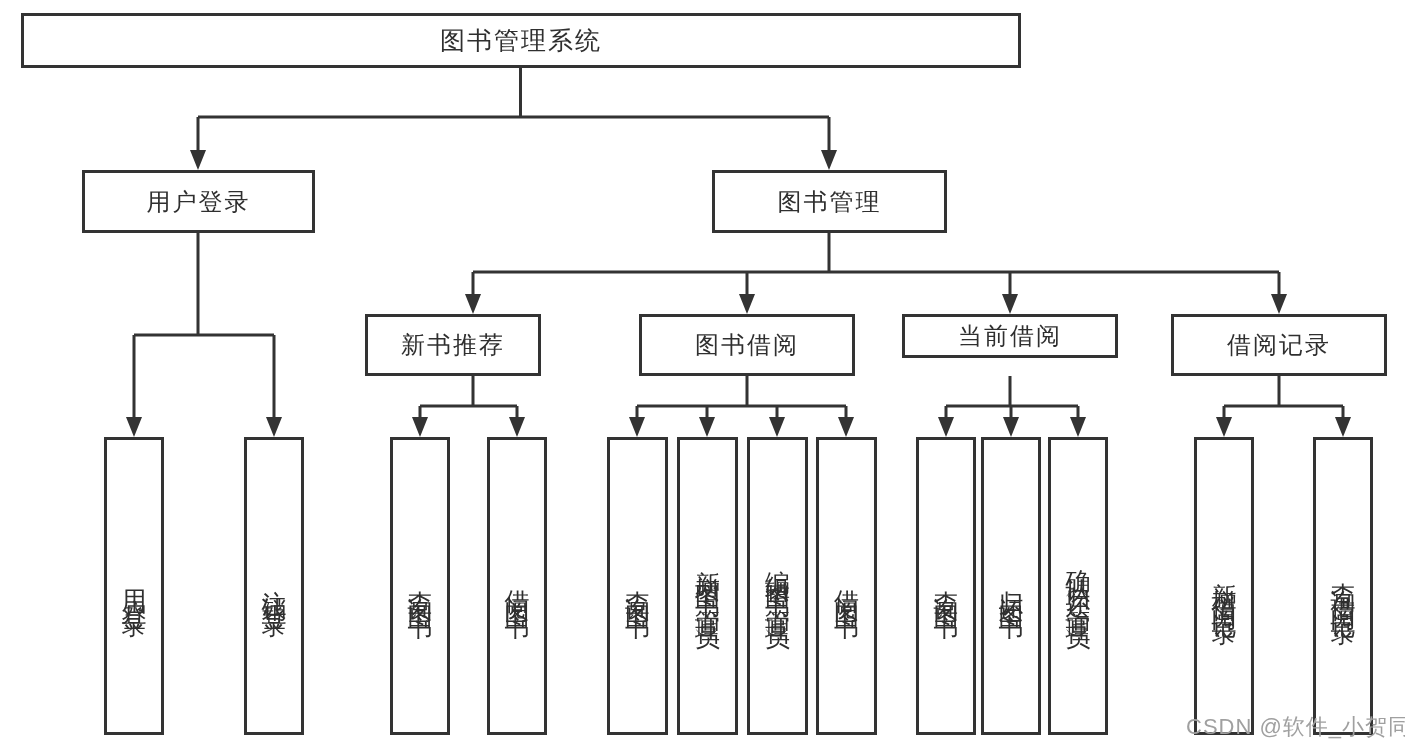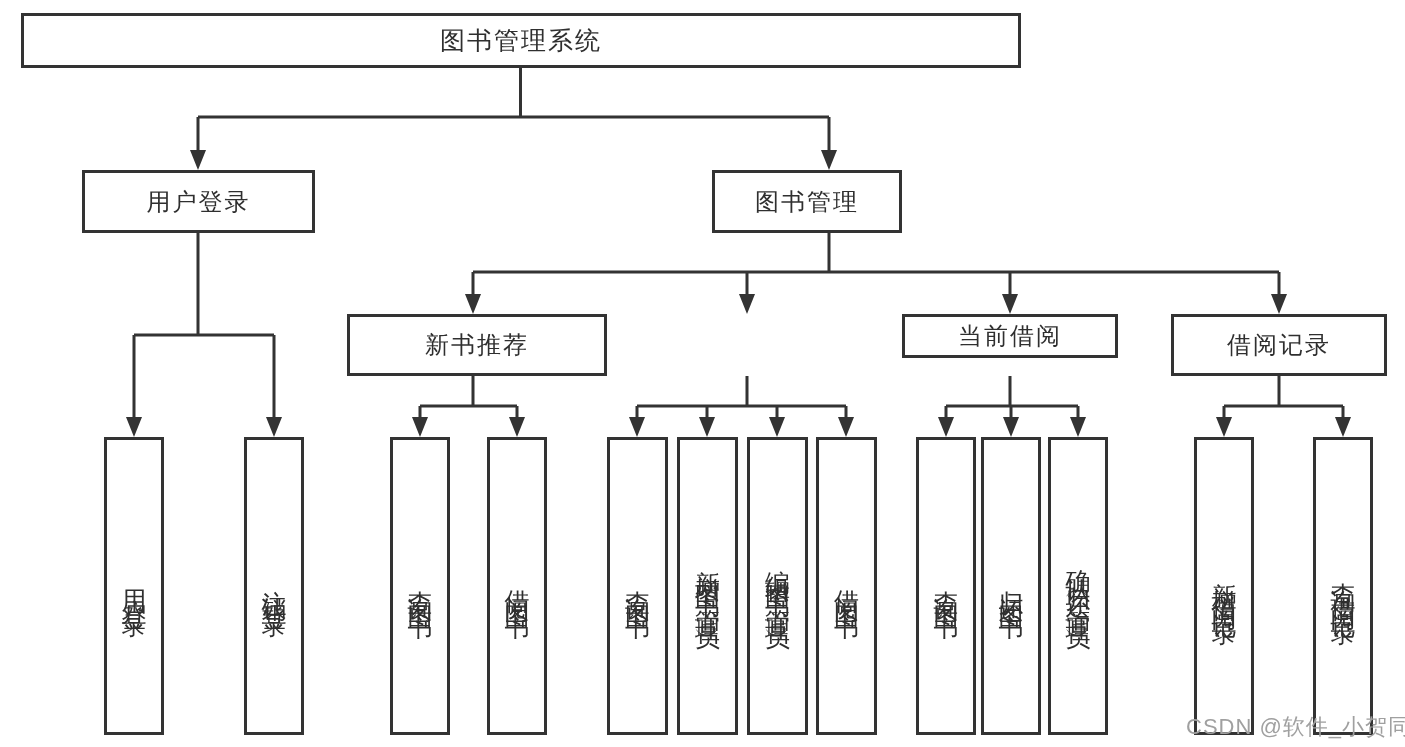--- a/index.html
+++ b/index.html
@@ -83,26 +83,29 @@
     <polygon class="carrow" points="1335,417 1351,417 1343,437"></polygon>
   </svg>
 
   <div class="node hnode lvl1" style="left:21px;top:13px;width:1000px;height:55px">
     <span class="lbl">图书管理系统</span>
   </div>
 
   <div class="node hnode" style="left:82px;top:170px;width:233px;height:63px">
     <span class="lbl">用户登录</span>
   </div>
-  <div class="node hnode" style="left:712px;top:170px;width:190px;height:63px">
+  <div class="node hnode" style="left:712px;top:170px;width:235px;height:63px">
     <span class="lbl">图书管理</span>
   </div>
 
-  <div class="node hnode" style="left:347px;top:314px;width:260px;height:62px">
+  <div class="node hnode" style="left:365px;top:314px;width:176px;height:62px">
     <span class="lbl">新书推荐</span>
+  </div>
+  <div class="node hnode" style="left:639px;top:314px;width:216px;height:62px">
+    <span class="lbl">图书借阅</span>
   </div>
   <div class="node hnode" style="left:902px;top:314px;width:216px;height:44px">
     <span class="lbl">当前借阅</span>
   </div>
   <div class="node hnode" style="left:1171px;top:314px;width:216px;height:62px">
     <span class="lbl">借阅记录</span>
   </div>
 
   <div class="node leaf" style="left:104px;top:437px;width:60px;height:298px">
     <span class="lbl">用户登录</span>

